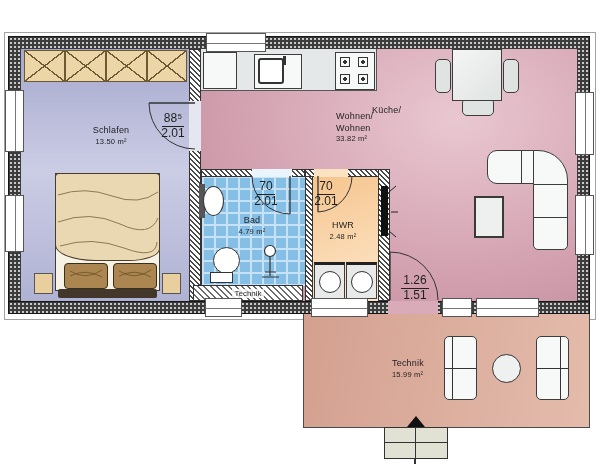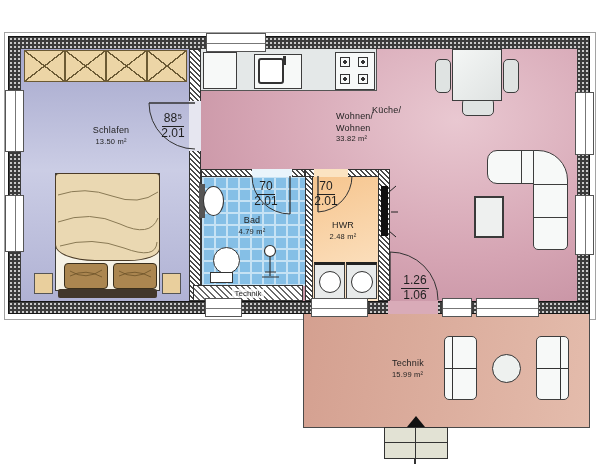--- a/index.html
+++ b/index.html
@@ -198,21 +198,21 @@
   <div class="door-dim" style="left:250px;top:180px;width:32px;">
     <span class="num">70</span>
     <span class="den">2.01</span>
   </div>
   <div class="door-dim" style="left:310px;top:180px;width:32px;">
     <span class="num">70</span>
     <span class="den">2.01</span>
   </div>
   <div class="door-dim" style="left:398px;top:274px;width:34px;">
     <span class="num">1.26</span>
-    <span class="den">1.06</span>
+    <span class="den">1.51</span>
   </div>
 
   <div class="lbl" style="left:79px;top:125px;width:64px;text-align:center;">
     <div>Schlafen</div>
     <div class="area">13.50 m²</div>
   </div>
   <div class="lbl" style="left:336px;top:111px;">
     <div>Wohnen/</div>
     <div>Wohnen</div>
     <div class="area">33.82 m²</div>

